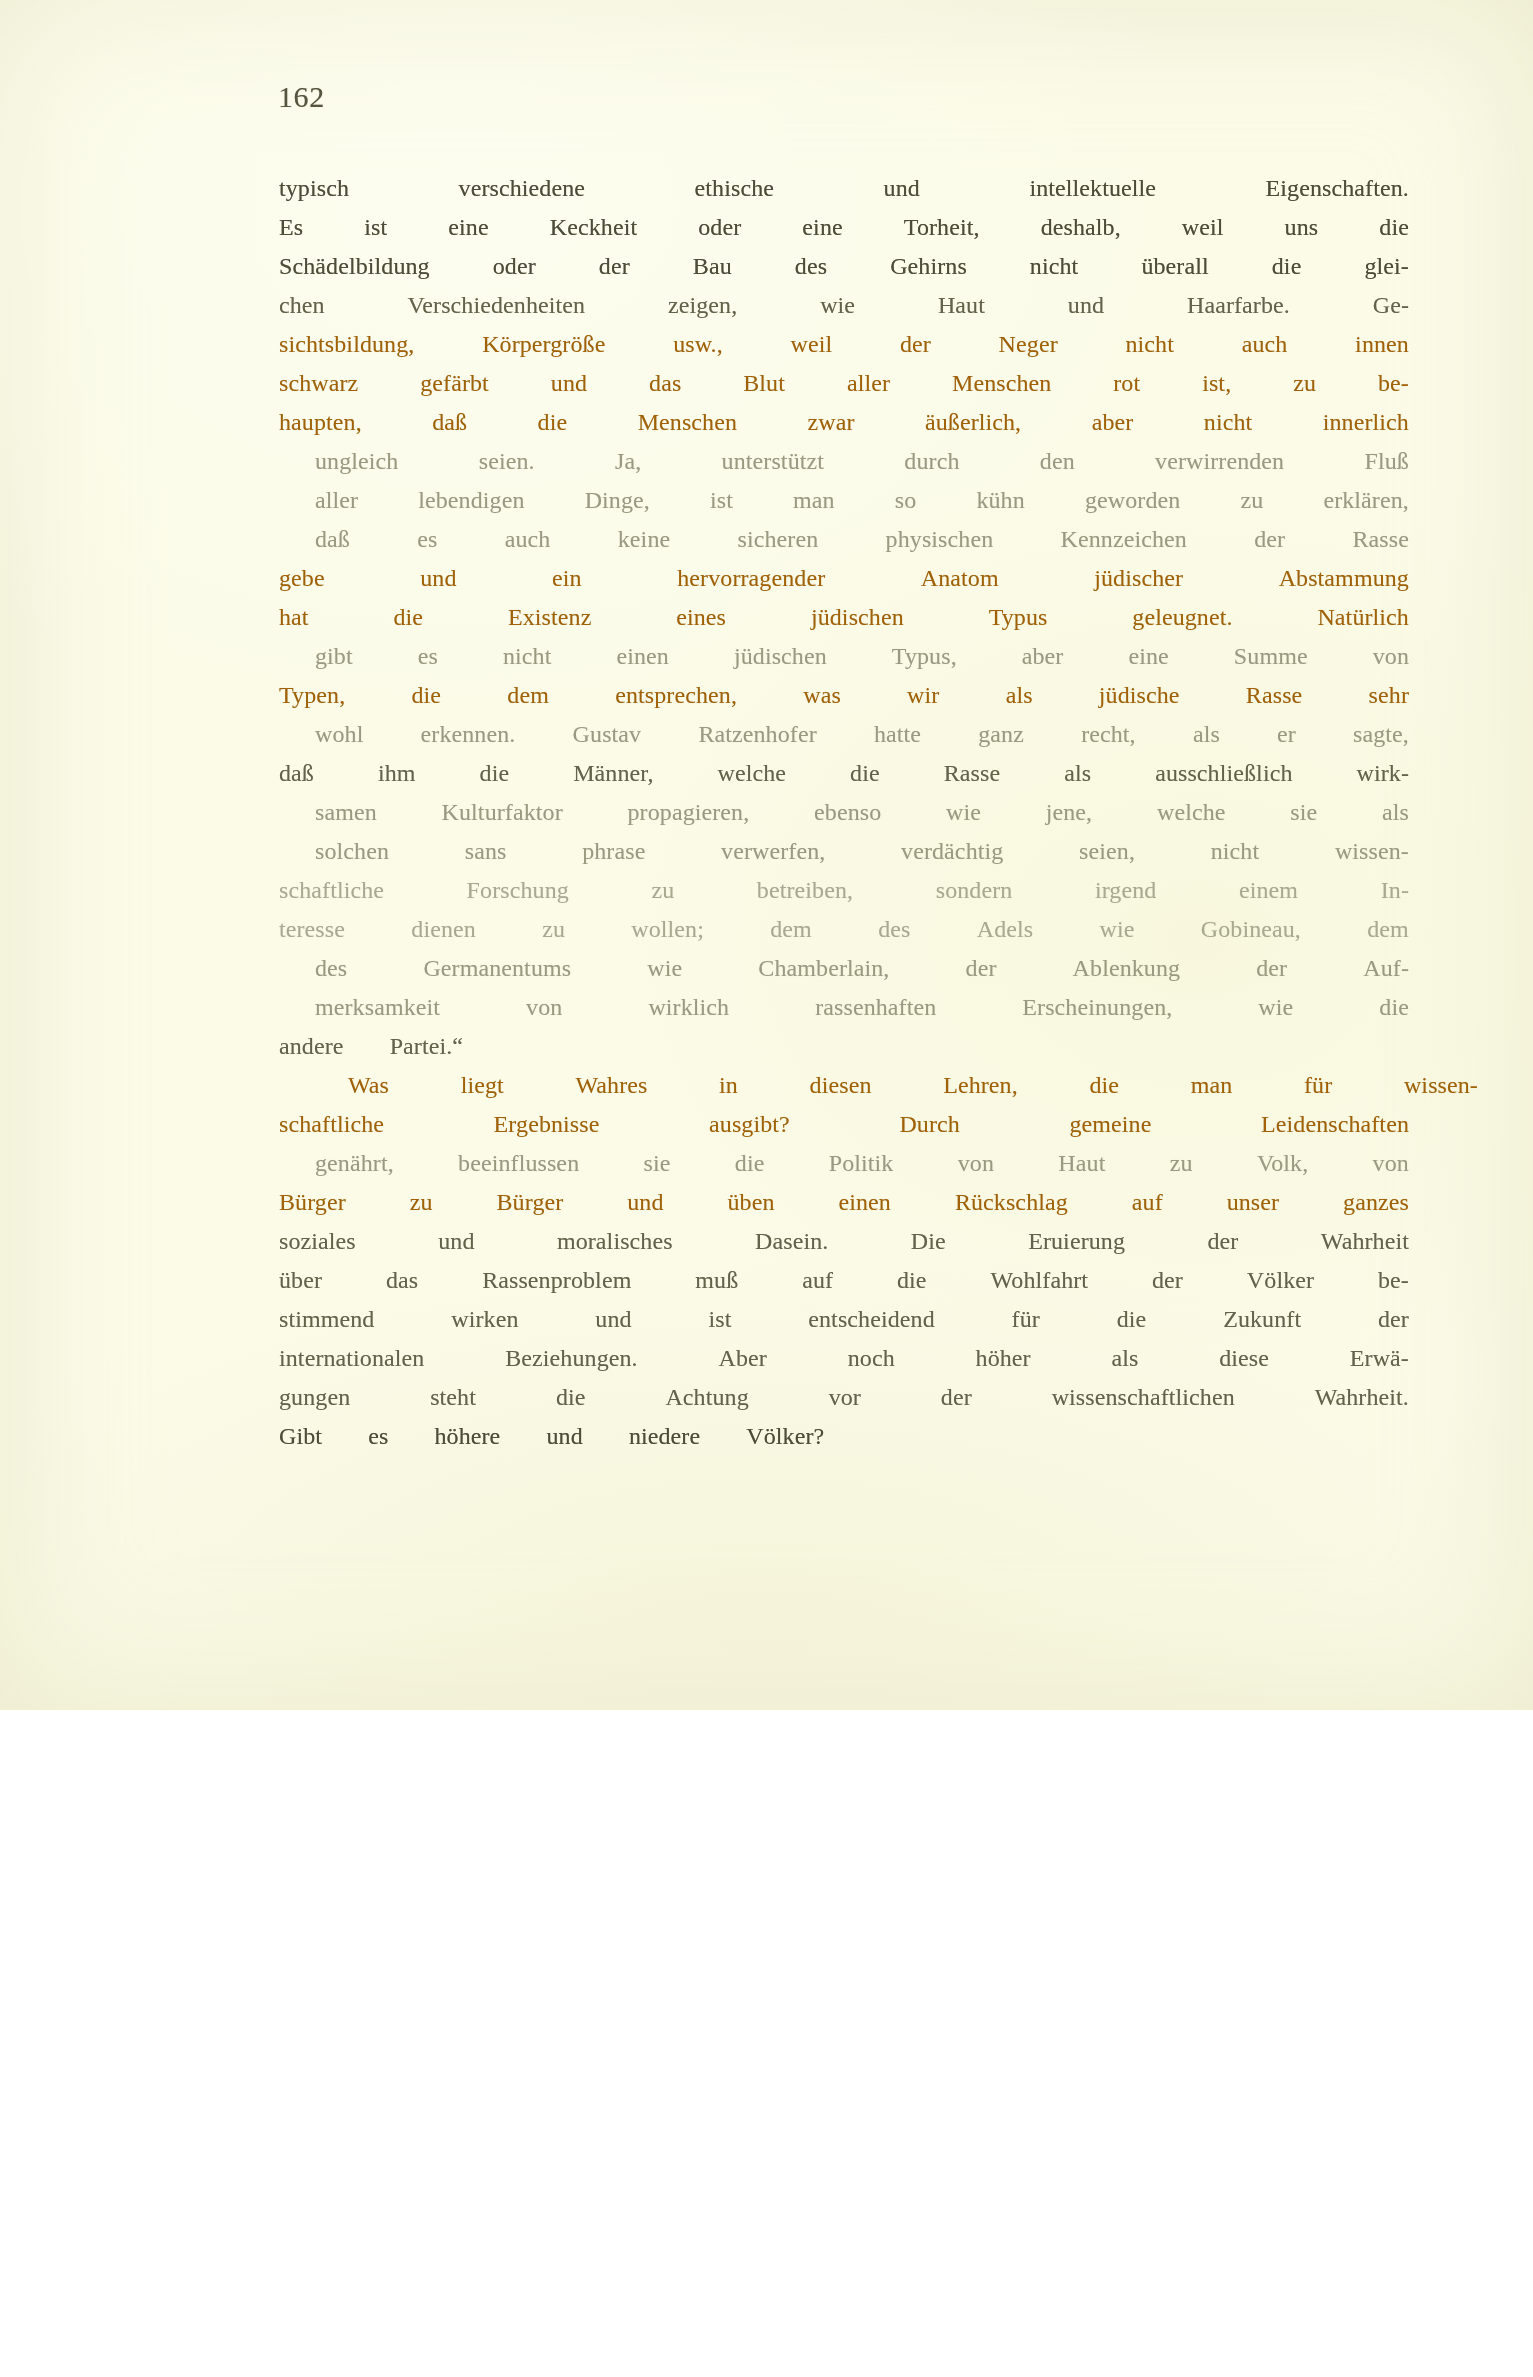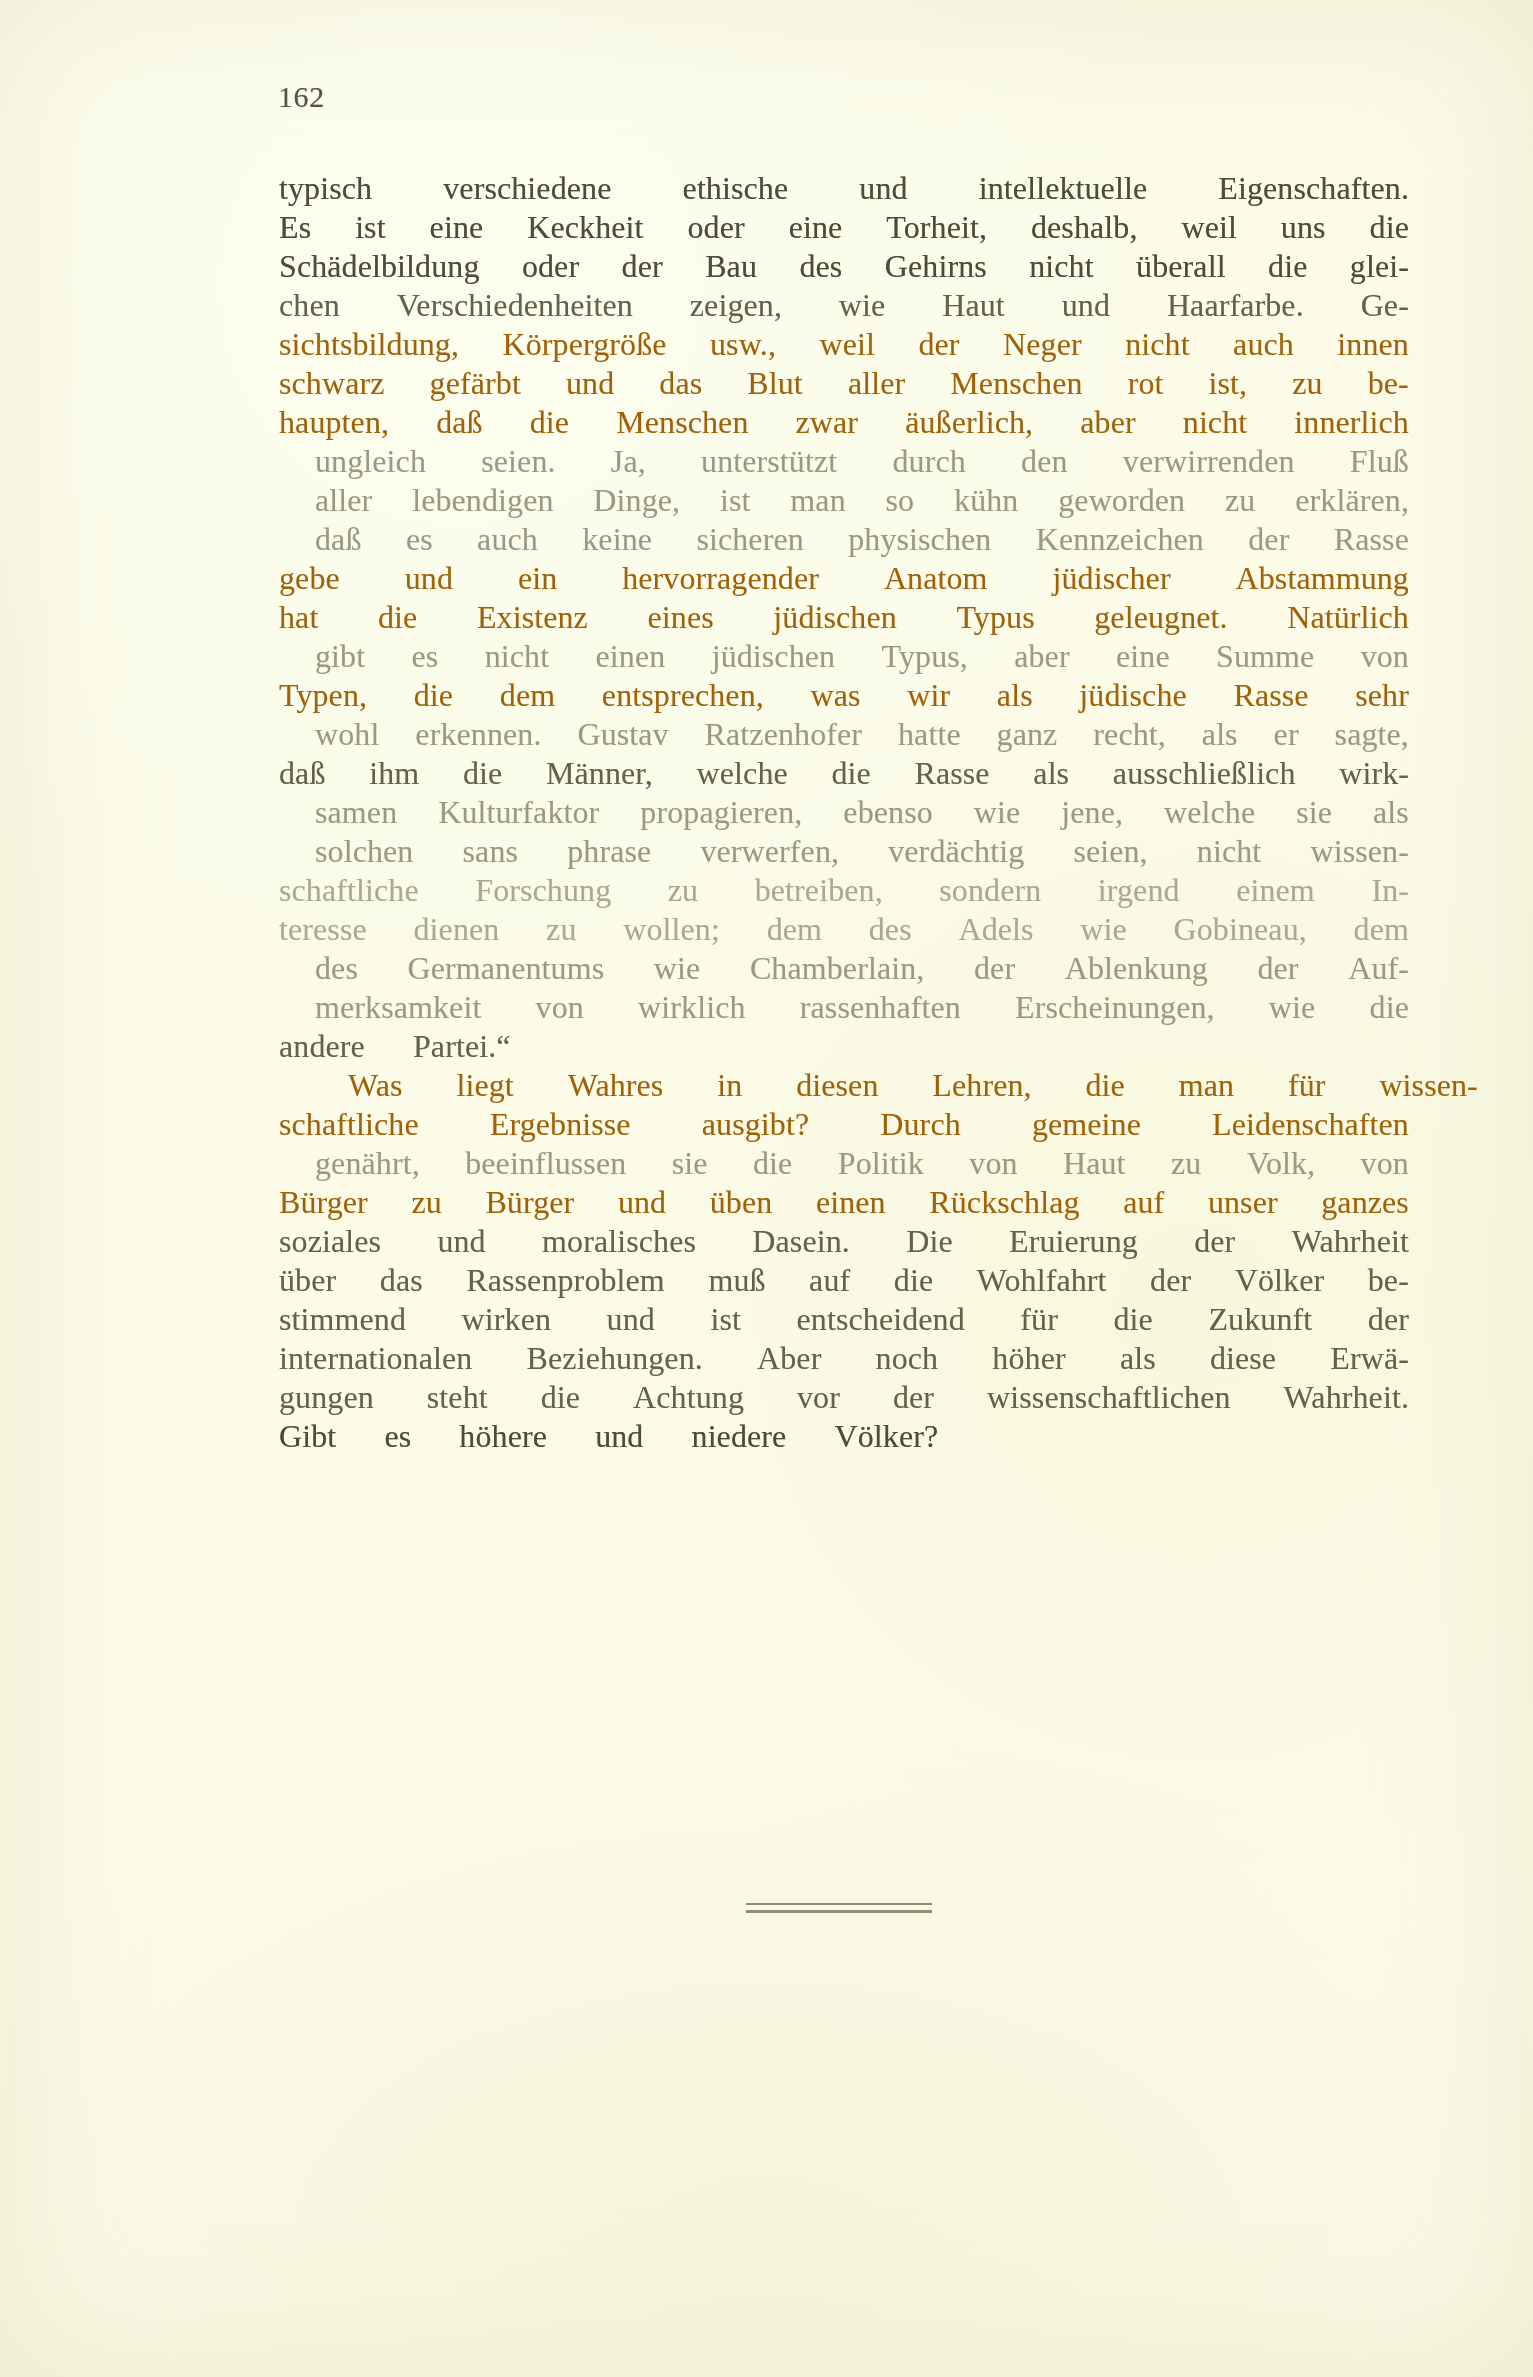--- a/index.html
+++ b/index.html
@@ -5,21 +5,21 @@
 <style>
   html, body {
     margin: 0;
     padding: 0;
     background: #ffffff;
   }
 
   .page {
     position: relative;
     width: 1534px;
-    height: 2377px;
+    height: 1710px;
     background: #fbfbe8;
     overflow: hidden;
     font-family: "Liberation Serif", "DejaVu Serif", serif;
     
     box-shadow: inset 0 0 151px rgba(218, 214, 176, 0.45);
   }
 
   
   .paper-tone {
     position: absolute;
@@ -44,21 +44,21 @@
   .text-block {
     position: absolute;
     left: 279px;
     top: 169px;
     width: 1130px;
   }
 
   .line {
     position: relative;
     height: 39px;
-    font-size: 32px;
+    font-size: 24px;
     line-height: 39px;
     white-space: nowrap;
     color: #5b5a44;
     letter-spacing: 0.1px;
   }
 
   
   .line .row {
     display: flex;
     width: 100%;

